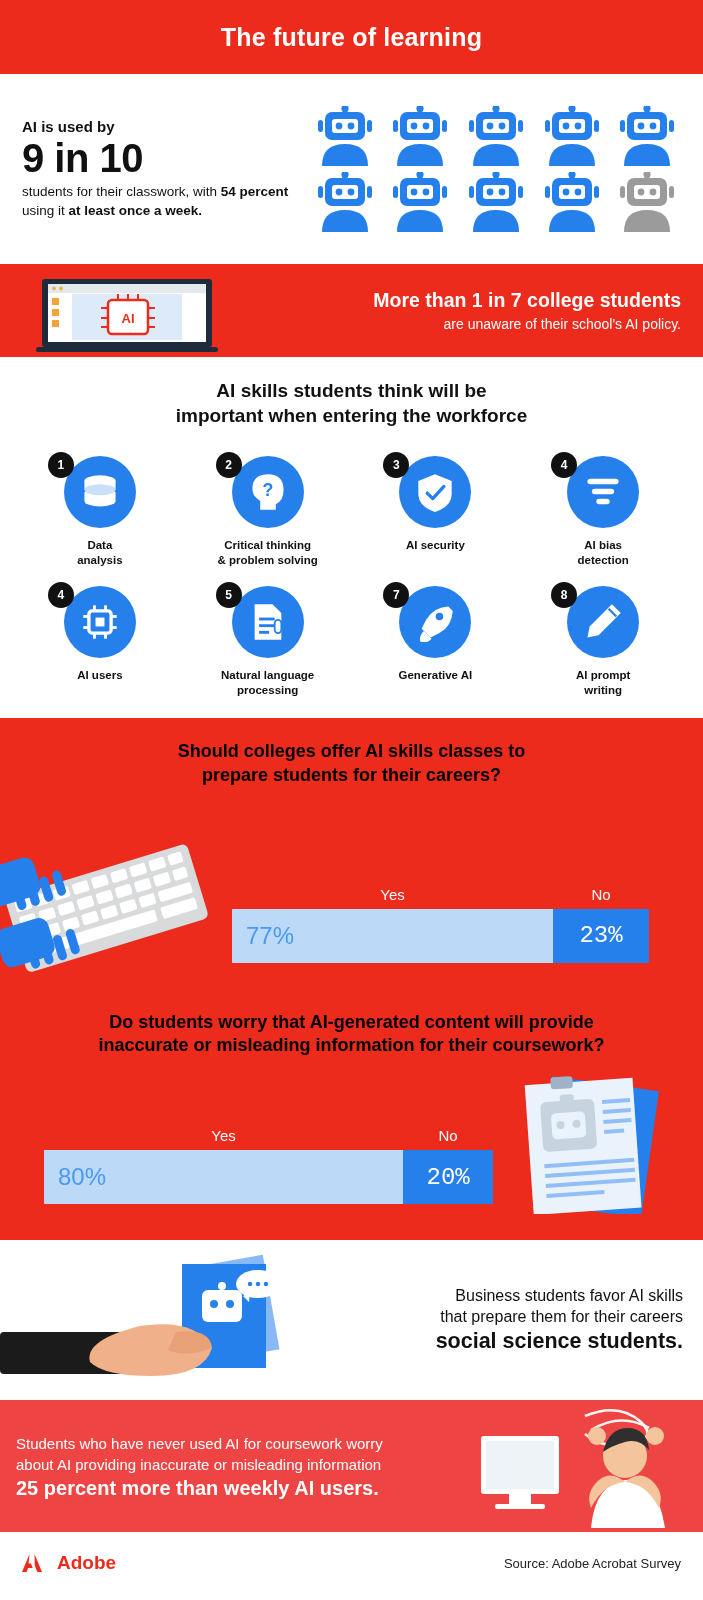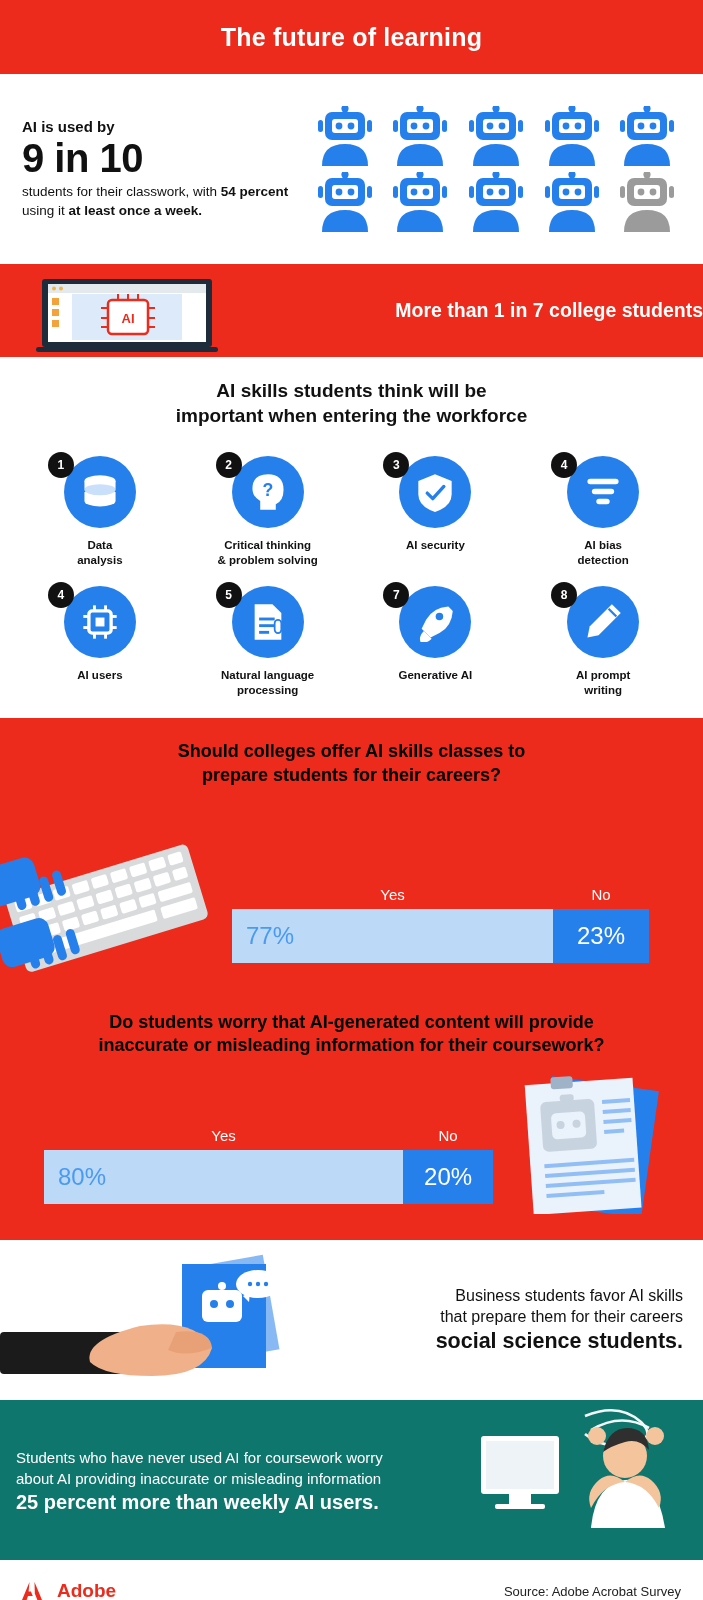--- a/index.html
+++ b/index.html
@@ -67,20 +67,21 @@
   }
   .policy-art {
     width: 260px;
     height: 93px;
     position: relative;
     flex: none;
   }
   .policy-copy {
     flex: 1;
     text-align: right;
+    padding-right: 22px;
     color: #fff;
   }
   .policy-copy .l1 { font-size: 19.5px; font-weight: bold; line-height: 1.2;}
   .policy-copy .l2 { font-size: 14px; margin-top: 3px;}
 
   
   .sec-skills {
     background: #ffffff;
     padding: 22px 16px 20px;
     border-radius: 16px;
@@ -160,20 +161,21 @@
     font-size: 24px;
     display: flex; align-items: center;
     padding-left: 14px;
   }
   .bar .no {
     background: #2680eb;
     color: #ffffff;
     font-size: 24px;
     display: flex; align-items: center; justify-content: center;
     flex: 1;
+    font-family: Liberation Mono, monospace;
   }
 
   .poll1-row { display: flex; align-items: flex-end; margin-top: 18px; }
   .hands-art { width: 232px; height: 175px; flex: none; position: relative; }
   .poll1-chart { flex: 1; padding-right: 54px; padding-bottom: 18px; }
   .poll1-chart .bar-labels .lbl-yes { width: 77%; text-align: center; }
   .poll1-chart .bar-labels .lbl-no { flex: 1; text-align: center; }
 
   .poll2-row { display: flex; align-items: flex-end; margin-top: 6px; }
   .poll2-chart { flex: 1; padding-left: 44px; padding-right: 10px; padding-bottom: 10px;}
@@ -194,22 +196,22 @@
     flex: 1;
     text-align: right;
     padding-right: 20px;
     color: #111;
   }
   .business-copy .s1 { font-size: 16px; line-height: 1.33; }
   .business-copy .s2 { font-size: 21.5px; font-weight: bold; line-height: 1.2; margin-top: 2px;}
 
   
   .sec-never {
-    background: #0f766e;
-    height: 160px;
+    background: #ef4444;
+    height: 132px;
     display: flex;
     align-items: center;
     overflow: hidden;
     position: relative;
   }
   .never-copy { padding-left: 16px; color: #fff; width: 500px;}
   .never-copy .n1 { font-size: 15px; line-height: 1.4; }
   .never-copy .n2 { font-size: 20px; font-weight: bold; margin-top: 2px;}
   .never-art { position: absolute; right: 0; top: 0; width: 230px; height: 132px; }
 
@@ -386,20 +388,21 @@
             <line x1="148" y1="63" x2="155" y2="63"></line>
           <line x1="118" y1="36" x2="118" y2="30"></line>
             <line x1="128" y1="36" x2="128" y2="30"></line>
             <line x1="138" y1="36" x2="138" y2="30"></line>
         </g>
         <rect x="36" y="83" width="182" height="5" rx="2.5" fill="#1d2b3a"></rect>
       </svg>
     </div>
     <div class="policy-copy">
       <div class="l1">More than 1 in 7 college students</div>
+      <div class="l2">are unaware of their school's AI policy.</div>
     </div>
   </div>
 
   <div class="sec-skills">
     <div class="skills-title">
       <div>AI skills students think will be</div>
       <div>important when entering the workforce</div>
     </div>
     <div class="skills-grid" id="skills-grid">
         <div class="skill">

